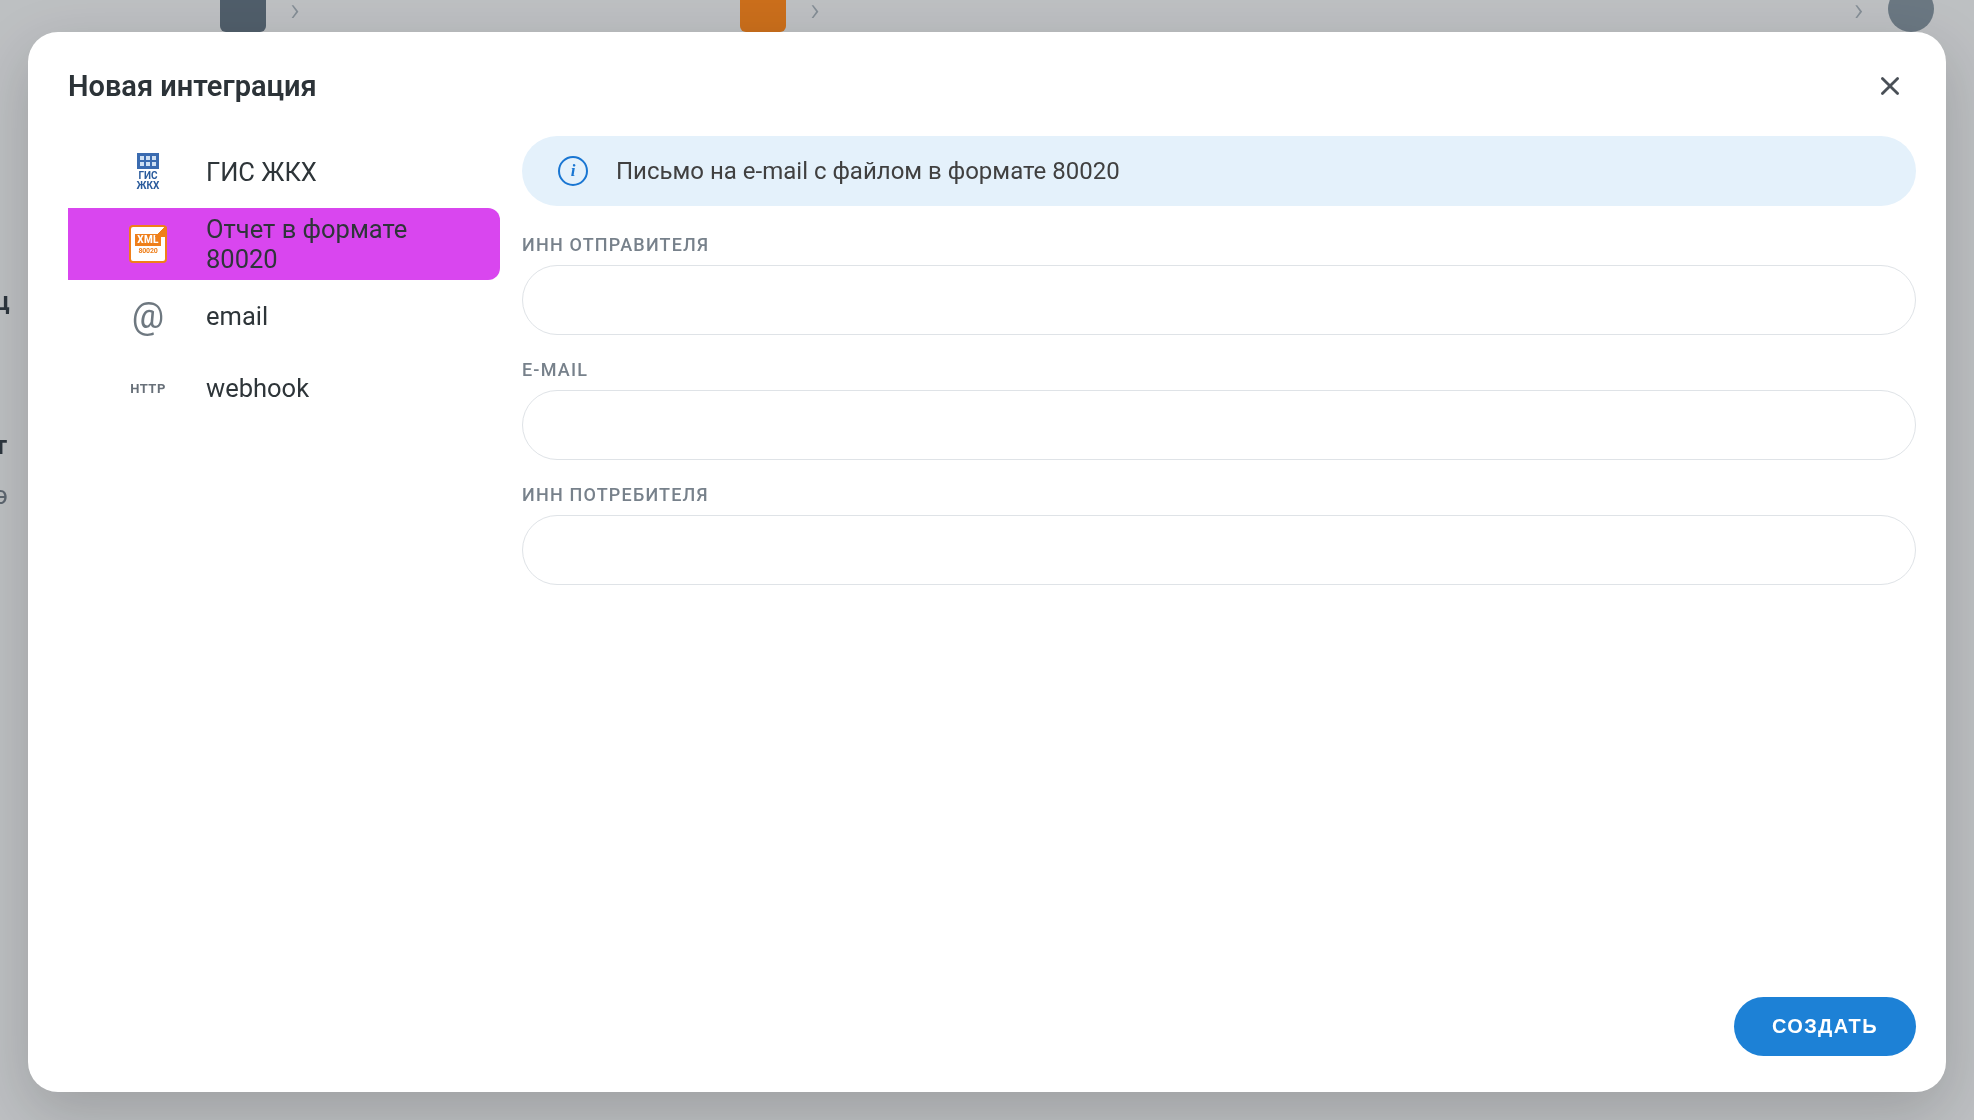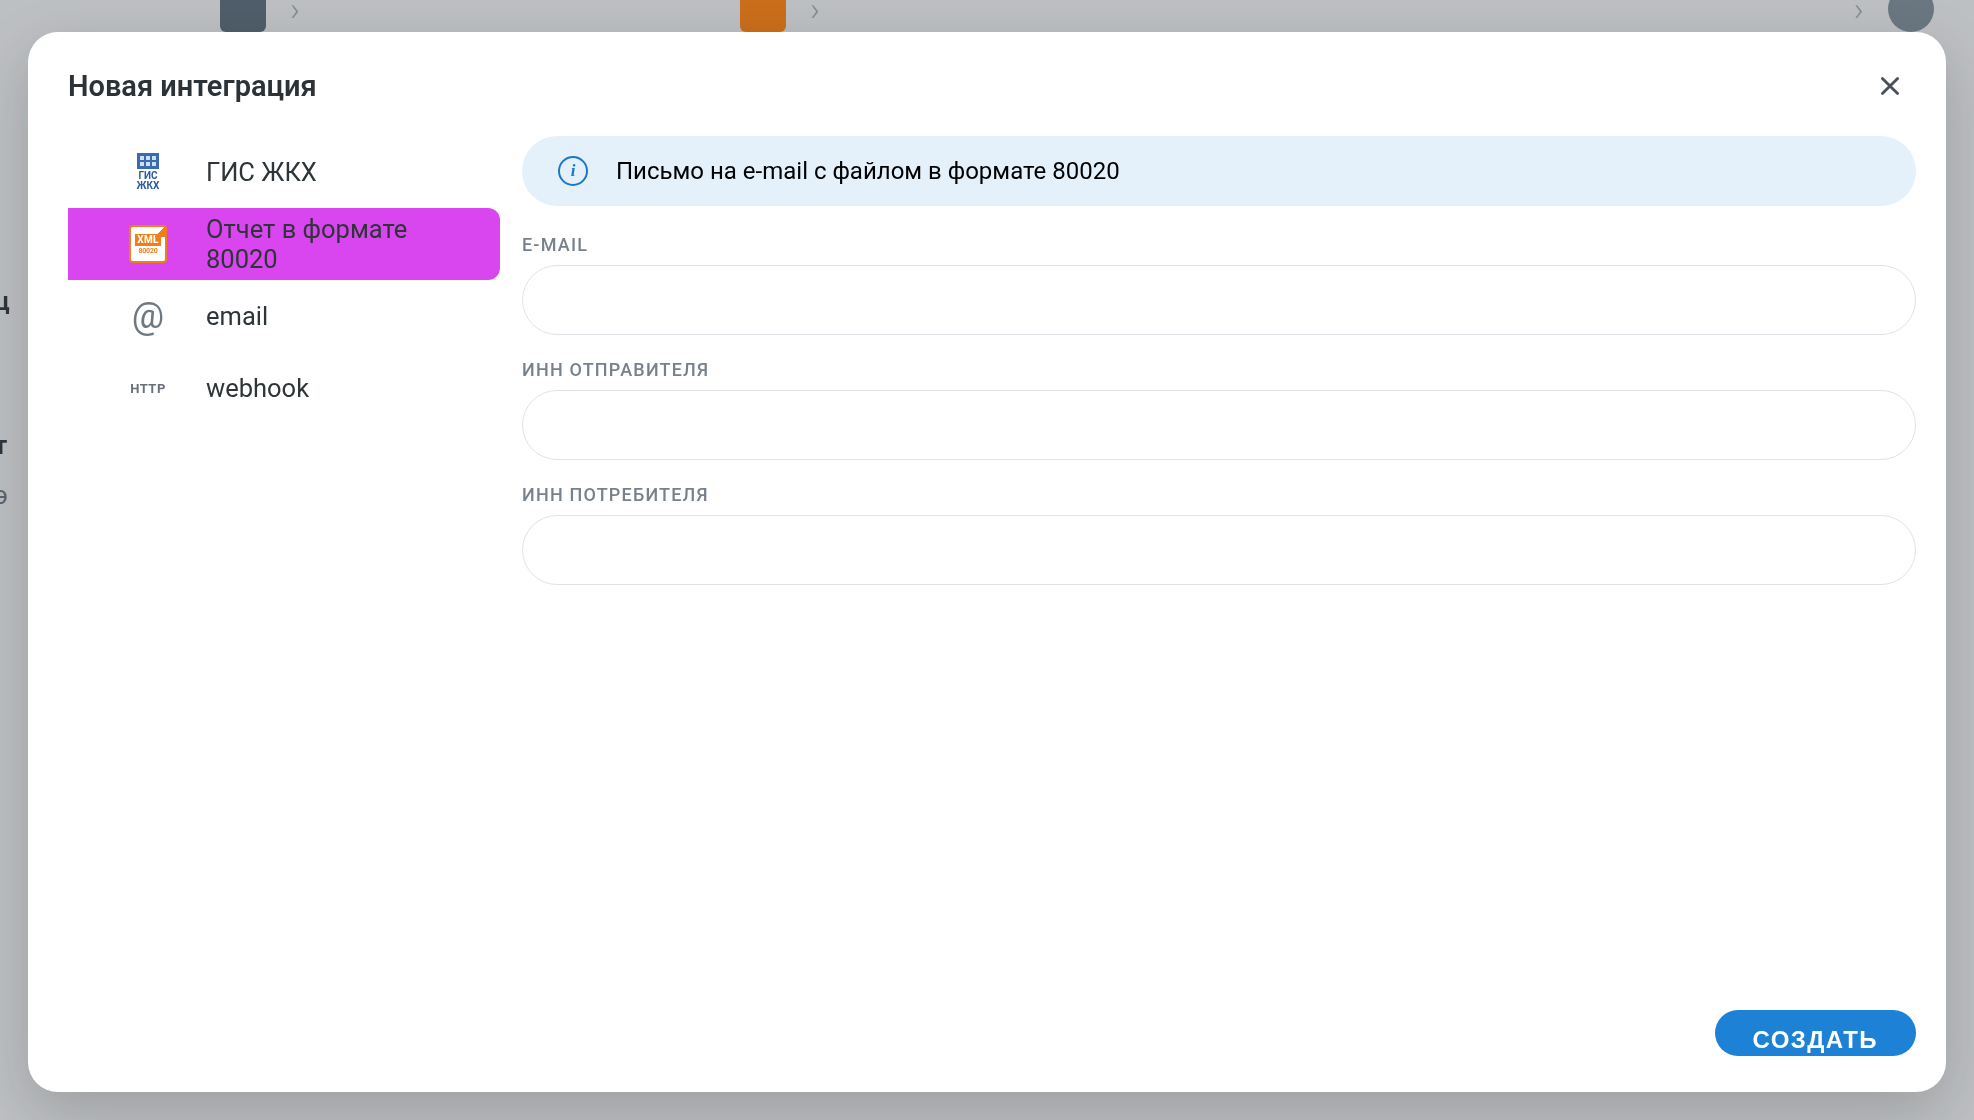--- a/index.html
+++ b/index.html
@@ -203,21 +203,21 @@
     display: flex; align-items: center; justify-content: center;
     color: #1976d2;
     font-weight: 700;
     font-size: 17px;
     font-family: Georgia, serif;
     font-style: italic;
     flex-shrink: 0;
   }
   .info-banner .info-text {
     font-size: 24px;
-    color: #000000;
+    color: #404040;
   }
 
   .form-group { margin-bottom: 24px; }
   .form-label {
     font-size: 18px;
     letter-spacing: 1.2px;
     color: #77818b;
     font-weight: 500;
     text-transform: uppercase;
     margin-bottom: 10px;
@@ -282,26 +282,26 @@
   .select-caret svg { width: 18px; height: 18px; display: block; }
 
   .footer {
     display: flex;
     justify-content: flex-end;
     padding: 10px 30px 6px 30px;
   }
   .primary-btn {
     background: #1d81d6;
     color: #fff;
-    font-size: 24px;
+    font-size: 20px;
     font-weight: 700;
     letter-spacing: 1.4px;
     border: none;
     border-radius: 36px;
-    height: 46px;
+    height: 59px;
     padding: 16px 38px;
     cursor: pointer;
   }
 </style>
 </head>
 <body>
 
 <div class="backdrop">
   <div class="fake-row" style="top:-14px; left:220px;">
     <span class="fake-icon"></span>
@@ -374,26 +374,26 @@
     </div>
 
     <div class="content">
 
       <div class="info-banner">
         <span class="info-icon">i</span>
         <span class="info-text">Письмо на e-mail с файлом в формате 80020</span>
       </div>
 
       <div class="form-group">
+        <label class="form-label">ИНН ОТПРАВИТЕЛЯ</label>
+        <input class="form-input" type="text" value="" style="">
+      </div>
+
+      <div class="form-group">
         <label class="form-label">E-MAIL</label>
-        <input class="form-input" type="text" value="" style="">
-      </div>
-
-      <div class="form-group">
-        <label class="form-label">ИНН ОТПРАВИТЕЛЯ</label>
         <input class="form-input" type="text" value="" style="">
       </div>
 
       <div class="form-group">
         <label class="form-label">ИНН ПОТРЕБИТЕЛЯ</label>
         <input class="form-input" type="text" value="" style="">
       </div>
 
 
 

